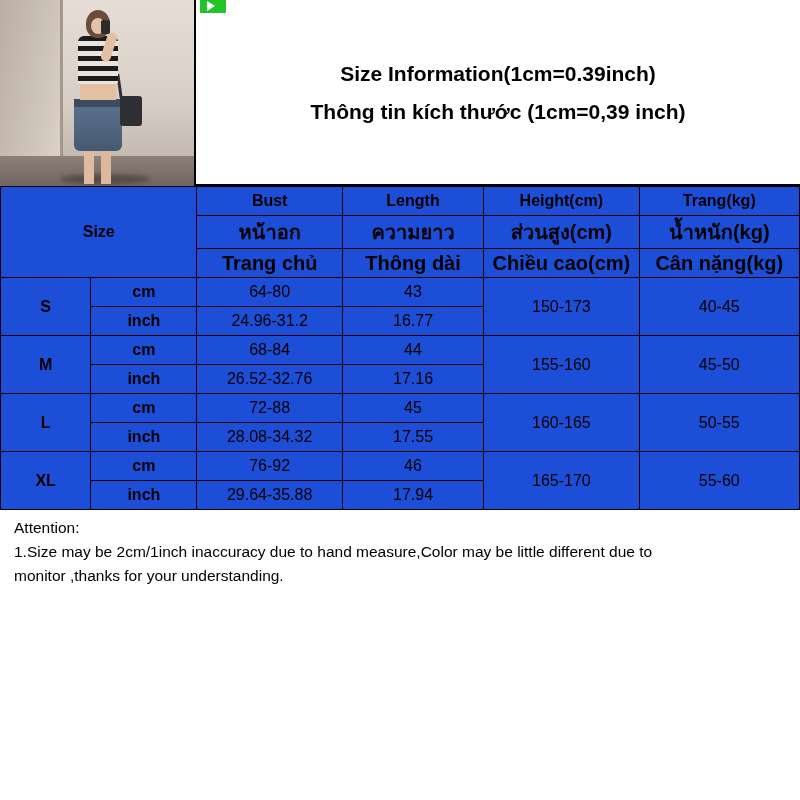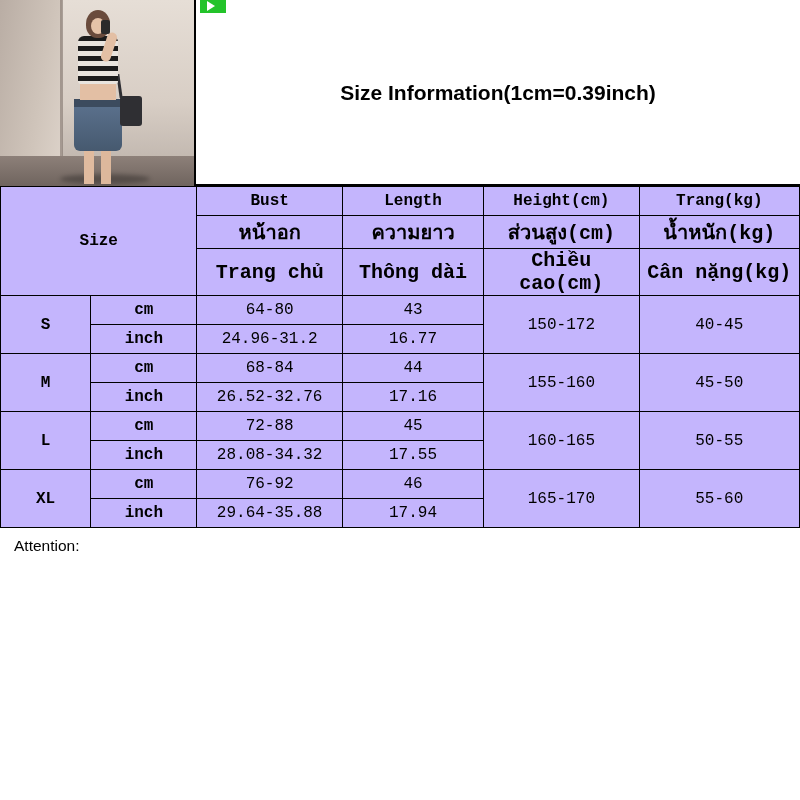--- a/index.html
+++ b/index.html
@@ -154,22 +154,21 @@
     width: 800px;
     table-layout: fixed;
   }
   table.sizes td {
     border: 1px solid #000;
     text-align: center;
     vertical-align: middle;
     font-size: 16px;
     padding: 0;
     height: 28px;
-    background: #c4b5fd;
-    font-family: Liberation Mono, monospace;
+    background: #1d4ed8;
   }
   .c-size  { width: 90px; }
   .c-unit  { width: 106px; }
   .c-bust  { width: 145px; }
   .c-len   { width: 141px; }
   .c-hei   { width: 155px; }
   .c-wei   { width: 160px; }
 
   td.head {
     font-weight: bold;
@@ -225,20 +224,21 @@
       <div class="ph-top"></div>
       <div class="ph-arm"></div>
       <div class="ph-head"></div>
       <div class="ph-face"></div>
       <div class="ph-phone"></div>
       <div class="ph-bag"></div>
     </div>
 
     <div class="title-cell">
       <div class="t">Size Information(1cm=0.39inch)</div>
+      <div class="t">Thông tin kích thước (1cm=0,39 inch)</div>
     </div>
   </div>
 
   <div class="play-marker"></div>
 
   <table class="sizes">
     <colgroup>
       <col class="c-size">
         <col class="c-unit">
         <col class="c-bust">
@@ -266,21 +266,21 @@
         <td class="head small leftish">Thông dài</td>
         <td class="head small">Chiều cao(cm)</td>
         <td class="head small">Cân nặng(kg)</td>
       </tr>
 
       <tr>
         <td class="sizeletter" rowspan="2">S</td>
         <td class="unit">cm</td>
         <td class="val">64-80</td>
         <td class="val">43</td>
-        <td class="val" rowspan="2">150-172</td>
+        <td class="val" rowspan="2">150-173</td>
         <td class="val" rowspan="2">40-45</td>
       </tr>
       <tr>
         <td class="unit">inch</td>
         <td class="val">24.96-31.2</td>
         <td class="val">16.77</td>
       </tr>
 
       <tr>
         <td class="sizeletter" rowspan="2">M</td>
@@ -321,15 +321,16 @@
       <tr>
         <td class="unit">inch</td>
         <td class="val">29.64-35.88</td>
         <td class="val">17.94</td>
       </tr>
     </tbody>
   </table>
 
   <div class="attention">
     <div class="line hdr">Attention:</div>
+    <div class="line">1.Size may be 2cm/1inch inaccuracy due to hand measure,Color may be little different due to monitor ,thanks for your understanding.</div>
   </div>
 
 </div>
 
 </body></html>

